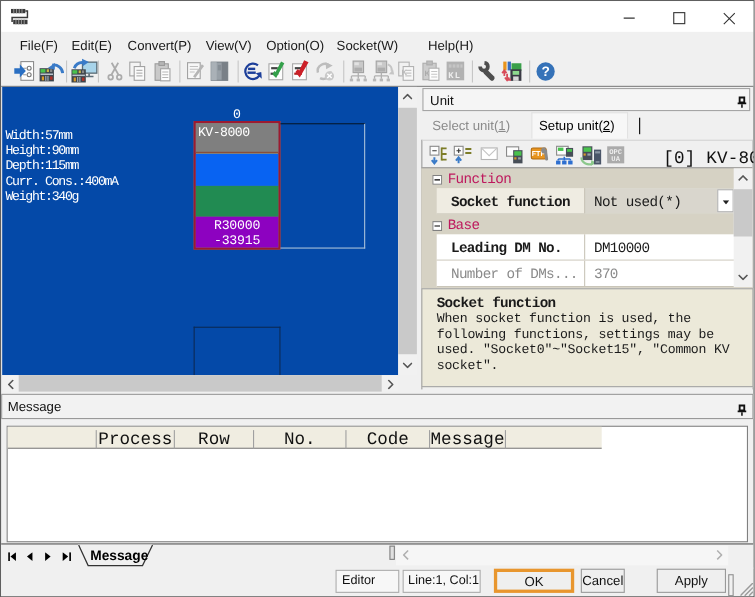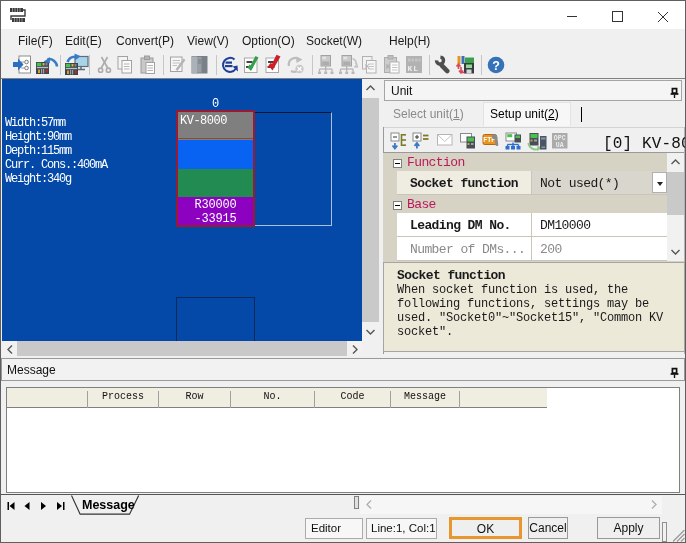--- a/index.html
+++ b/index.html
@@ -40,21 +40,21 @@
 .prow{position:absolute;left:14px;width:271px;height:24px;background:#fff;border-bottom:1px solid #c9c5b8;}
 .plabel{position:absolute;left:13px;top:5px;font-family:"Liberation Mono",monospace;font-size:13px;letter-spacing:-0.6px;color:#1a1a1a;white-space:pre;}
 .pval{position:absolute;left:134px;top:0;width:137px;height:23px;border-left:1px solid #c9c5b8;font-family:"Liberation Mono",monospace;font-size:13px;letter-spacing:-0.6px;color:#1a1a1a;padding:5px 0 0 8px;white-space:pre;}
 #gsb{position:absolute;right:0;top:0;width:17px;height:108px;background:#f1f1f1;}
 
 #desc{left:382px;top:261px;width:302px;height:90px;background:#ece9d9;border:1px solid #a5a5a5;font-family:"Liberation Mono",monospace;font-size:12px;letter-spacing:-0.2px;color:#1a1a1a;padding:6px 0 0 13px;line-height:14px;}
 #desc b{font-size:13px;letter-spacing:-0.6px;}
 
 #msg-hdr{left:0;top:357px;width:684px;height:23px;background:#f2f2f2;border:1px solid #999;font-size:12px;color:#111;padding:4px 0 0 5px;}
 #msg-table{left:5px;top:386px;width:674px;height:106px;background:#fff;border:1px solid #808080;}
-#msg-thead{position:absolute;left:0;top:0;width:540px;height:20px;background:#f0ede1;border-bottom:1px solid #808080;font-family:"Liberation Mono",monospace;font-size:10px;color:#111;}
+#msg-thead{position:absolute;left:0;top:0;width:540px;height:20px;background:#f0ede1;border-bottom:1px solid #808080;font-family:"Liberation Mono",monospace;font-size:16px;color:#111;}
 .th{position:absolute;top:3px;text-align:center;border-right:1px solid #a0a0a0;height:17px;}
 
 #tabbar{left:0;top:493px;width:684px;height:23px;background:#f0f0f0;border-top:1px solid #555;}
 #msgtab{position:absolute;left:70px;top:0px;width:72px;height:23px;}
 
 #statusbar{left:0;top:515px;width:684px;height:26px;background:#f0f0f0;}
 .sbox{position:absolute;top:2px;height:21px;background:#f7f7f7;border:1px solid #ababab;font-size:11.5px;color:#111;padding:3px 0 0 5px;white-space:nowrap;overflow:hidden;}
 .sbtn{position:absolute;top:1px;height:22px;background:#efefef;border:1px solid #999;font-size:12px;color:#111;text-align:center;padding-top:3px;}
 </style></head>
 <body>
@@ -455,21 +455,21 @@
     <svg class="abs" style="left:10px;top:48px" width="9" height="9">
         <rect x="0.5" y="0.5" width="8" height="8" fill="#fff" stroke="#808080"></rect>
         <line x1="2" y1="4.5" x2="7" y2="4.5" stroke="#000"></line>
       </svg>
     <div class="prow" style="top:60px">
       <div class="plabel" style="font-weight:bold">Leading DM No.</div>
       <div class="pval">DM10000</div>
     </div>
     <div class="prow" style="top:84px">
       <div class="plabel" style="color:#8a8a8a">Number of DMs...</div>
-      <div class="pval" style="color:#8a8a8a">200</div>
+      <div class="pval" style="color:#8a8a8a">370</div>
     </div>
     <div id="gsb">
       <svg class="abs" style="left:4px;top:6px" width="9" height="6">
           <path d="M0.5 5 L4.5 1 L8.5 5" fill="none" stroke="#555" stroke-width="1.4"></path>
         </svg>
       <div class="sb-thumb" style="left:0px;top:19px;width:17px;height:43px"></div>
       <svg class="abs" style="left:4px;top:96px" width="9" height="6">
           <path d="M0.5 1 L4.5 5 L8.5 1" fill="none" stroke="#555" stroke-width="1.4"></path>
         </svg>
     </div>

